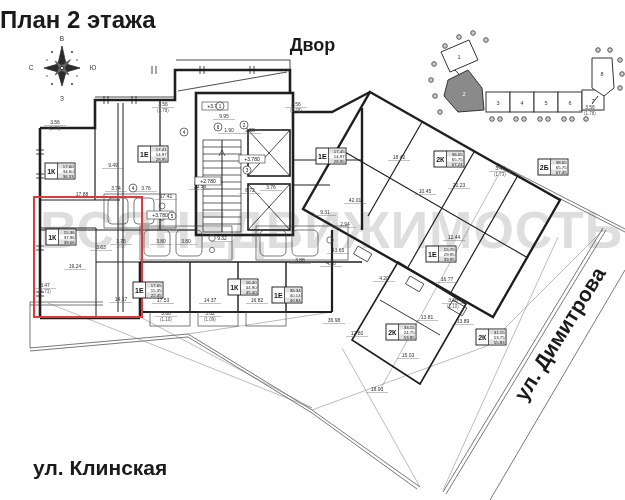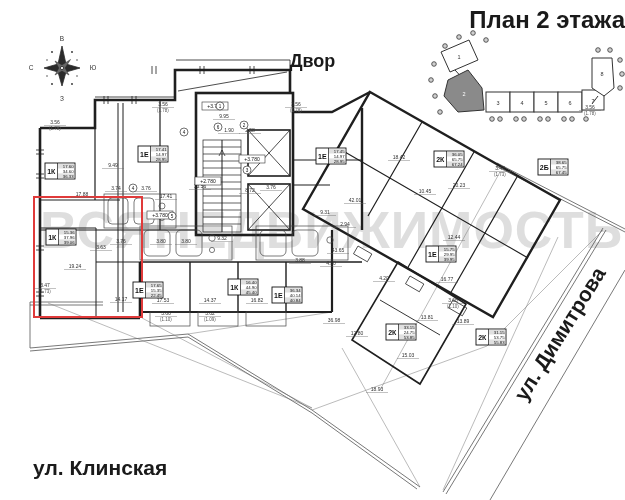--- a/index.html
+++ b/index.html
@@ -3,22 +3,22 @@
 <meta charset="utf-8">
 <style>
   html,body{margin:0;padding:0;}
   body{width:625px;height:500px;position:relative;background:#ffffff;overflow:hidden;
        font-family:"Liberation Sans",sans-serif;color:#1a1a1a;}
   .abs{position:absolute;}
   #watermark{left:40px;top:200px;width:580px;z-index:1;
     font-size:52px;font-weight:700;letter-spacing:1px;color:#c9c9c9;opacity:.6;
     white-space:nowrap;pointer-events:none;}
   #plan-svg{left:0;top:0;z-index:2;}
-  #title{top:6px;left:0;right:0;text-align:right;font-size:24px;font-weight:700;z-index:3;}
-  #subtitle{top:35px;left:0;right:0;text-align:center;font-size:18px;font-weight:700;z-index:3;margin-top:16px;}
+  #title{top:6px;left:0;right:0;text-align:left;font-size:24px;font-weight:700;z-index:3;}
+  #subtitle{top:35px;left:0;right:0;text-align:center;font-size:18px;font-weight:700;z-index:3;}
   #street-bottom{left:33px;top:430px;font-size:21px;font-weight:700;z-index:3;margin-top:26px;}
   #street-right{left:460px;top:322px;width:200px;text-align:center;font-size:21px;font-weight:700;
     transform:rotate(-58deg);z-index:3;}
   svg text{font-family:"Liberation Sans",sans-serif;}
 </style>
 </head>
 <body>
 
 <div id="watermark" class="abs">ВСЯНЕДВИЖИМОСТЬ</div>
 

